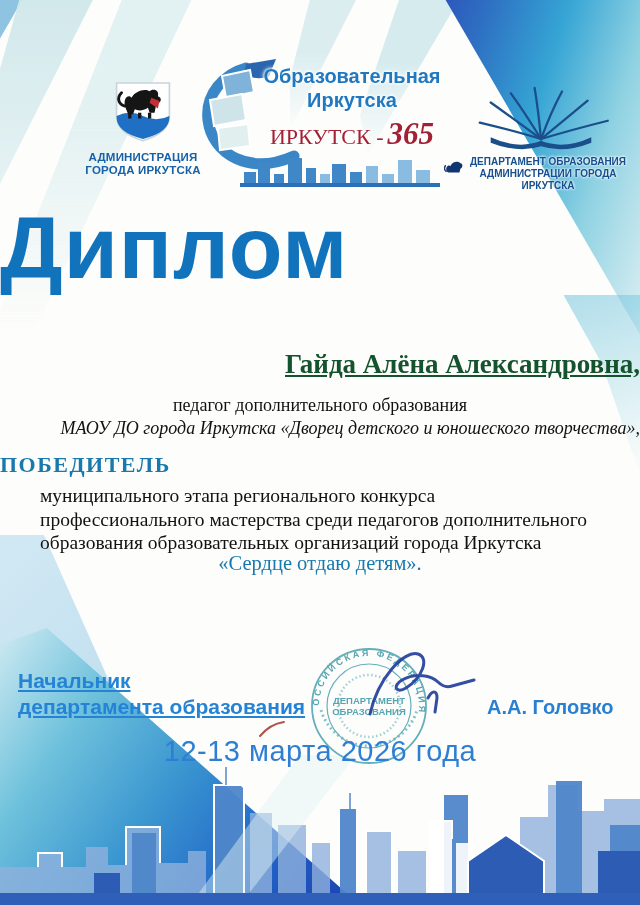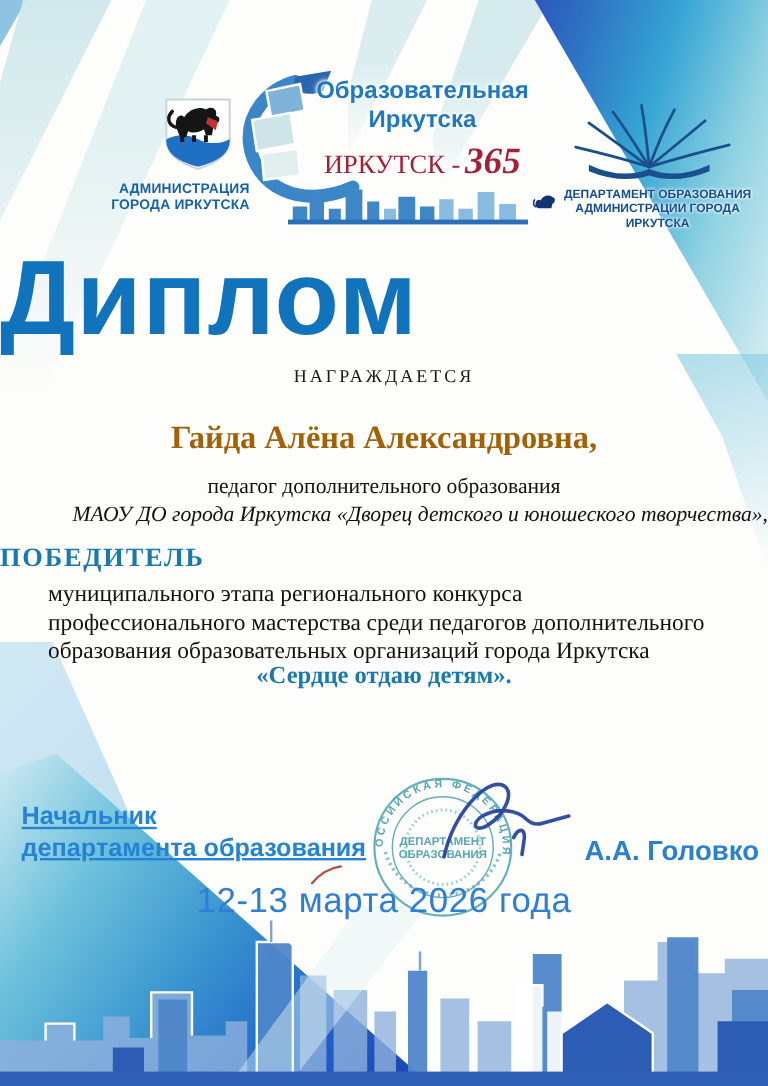--- a/index.html
+++ b/index.html
@@ -32,54 +32,54 @@
     background:linear-gradient(160deg,rgba(110,195,220,.55),rgba(190,230,238,0));
     clip-path:polygon(10% 0,100% 0,100% 100%,55% 38%);}
   .d-bl-1{left:0;top:535px;width:220px;height:375px;
     background:linear-gradient(135deg,#bfe0f0,#8fc4e6);
     clip-path:polygon(0 0,20% 0,96% 100%,46% 100%,0 36%);opacity:.7;}
   .d-bl-2{left:0;top:628px;width:360px;height:277px;
     background:linear-gradient(125deg,#cfeaf2 0%,#6fc2dc 25%,#3b97d0 50%,#2166c8 75%,#1c3fb0 100%);
     clip-path:polygon(0 6%,13% 0,100% 100%,0 100%);}
 
   
-  .admin-logo{left:78px;top:78px;width:130px;text-align:right;}
+  .admin-logo{left:78px;top:78px;width:130px;text-align:center;}
   .admin-caption{margin-top:3px;font-family:"Liberation Sans","DejaVu Sans",sans-serif;
     font-weight:bold;font-size:11.5px;line-height:13px;color:#1661a8;letter-spacing:.2px;}
   .panorama-logo{left:198px;top:60px;width:250px;height:130px;}
   .pan-text{position:absolute;left:58px;top:4px;width:192px;text-align:center;
     font-family:"Liberation Sans","DejaVu Sans",sans-serif;font-weight:bold;font-size:20px;
     line-height:24px;color:#1f78c0;text-shadow:0 0 3px #fff,0 0 3px #fff,0 0 5px #fff;}
   .pan-sub{position:absolute;left:58px;top:56px;width:192px;text-align:center;
     color:#a32035;text-shadow:0 0 3px #fff,0 0 3px #fff;white-space:nowrap;}
   .pan-sub .city{font-family:"Liberation Serif",serif;font-weight:normal;font-size:22px;}
   .pan-sub .num{font-family:"Liberation Serif",serif;font-weight:bold;font-style:italic;font-size:31px;}
   .dept-logo{left:448px;top:86px;width:186px;text-align:center;}
   .dept-caption{position:relative;margin-top:2px;padding-left:14px;
     font-family:"Liberation Sans","DejaVu Sans",sans-serif;font-weight:bold;font-size:10px;
     line-height:12px;color:#174f8e;text-shadow:0 0 3px #fff,0 0 3px #fff;}
 
   
   .title{left:0;top:198px;width:100%;text-align:left;
     font-family:"Liberation Sans","DejaVu Sans",sans-serif;font-weight:bold;font-size:88px;
     line-height:100px;color:#1273bd;letter-spacing:1px;}
   .awarded{left:0;top:306px;width:100%;text-align:center;font-size:15px;letter-spacing:2.5px;color:#1a1a1a;}
-  .name{left:0;top:349px;width:100%;text-align:center;font-weight:bold;font-size:27px;color:#a16207;}
+  .name{left:0;top:349px;width:100%;text-align:right;font-weight:bold;font-size:27px;color:#14532d;text-decoration:underline;}
   .pos-line{left:0;top:395px;width:100%;text-align:center;font-size:18px;color:#111;}
   .org-line{left:0;top:418px;width:100%;text-align:right;font-style:italic;font-size:18px;color:#111;}
   .winner{left:0;top:452px;width:100%;text-align:left;font-weight:bold;font-size:22px;
     letter-spacing:1.5px;color:#1879ae;}
   .descr{left:40px;top:484px;width:560px;font-size:19.5px;line-height:23.5px;color:#111;}
-  .contest{left:0;top:552px;width:100%;text-align:center;font-weight:bold;font-size:20.5px;color:#1879ae;}
+  .contest{left:0;top:552px;width:100%;text-align:center;font-weight:normal;font-size:20.5px;color:#1879ae;}
 
   
   .signer-pos{left:18px;top:668px;width:300px;font-family:"Liberation Sans","DejaVu Sans",sans-serif;
     font-weight:bold;font-size:21px;line-height:26px;color:#2583d6;text-decoration:underline;}
   .signer-name{left:487px;top:696px;font-family:"Liberation Sans","DejaVu Sans",sans-serif;
-    font-weight:bold;font-size:23px;color:#2b7fd0;}
+    font-weight:bold;font-size:20px;color:#2b7fd0;}
   .date{left:0;top:735px;width:100%;text-align:center;
     font-family:"Liberation Sans","DejaVu Sans",sans-serif;font-size:29px;color:#2e7fd3;letter-spacing:.5px;}
   .stamp-svg{left:308px;top:645px;opacity:.88;}
   .sig-svg{left:360px;top:642px;}
   .redmark-svg{left:258px;top:720px;}
   .skyline-svg{left:0;top:755px;}
 </style>
 </head>
 <body>
 
@@ -164,21 +164,20 @@
       <svg class="abs" style="left:-4px;top:3px" width="20" height="16" viewBox="0 0 22 16">
         <path d="M3,13 C1,8 5,5 7,7 C9,2 16,1 18,4 C21,4 21,9 18,10 L17,14 L5,14 Z" fill="#11356e"></path>
         <path d="M3,13 C0,12 0,8 2,6" stroke="#11356e" stroke-width="1.5" fill="none"></path>
       </svg>
       <div>ДЕПАРТАМЕНТ ОБРАЗОВАНИЯ</div>
       <div>АДМИНИСТРАЦИИ ГОРОДА ИРКУТСКА</div>
     </div>
   </div>
 
   <div class="abs title">Диплом</div>
-  <div class="abs awarded">НАГРАЖДАЕТСЯ</div>
   <div class="abs name">Гайда Алёна Александровна,</div>
   <div class="abs pos-line">педагог дополнительного образования</div>
   <div class="abs org-line">МАОУ ДО города Иркутска «Дворец детского и юношеского творчества»,</div>
   <div class="abs winner">ПОБЕДИТЕЛЬ</div>
   <div class="abs descr">
     <div>муниципального этапа регионального конкурса</div>
     <div>профессионального мастерства среди педагогов дополнительного</div>
     <div>образования образовательных организаций города Иркутска</div>
   </div>
   <div class="abs contest">«Сердце отдаю детям».</div>

